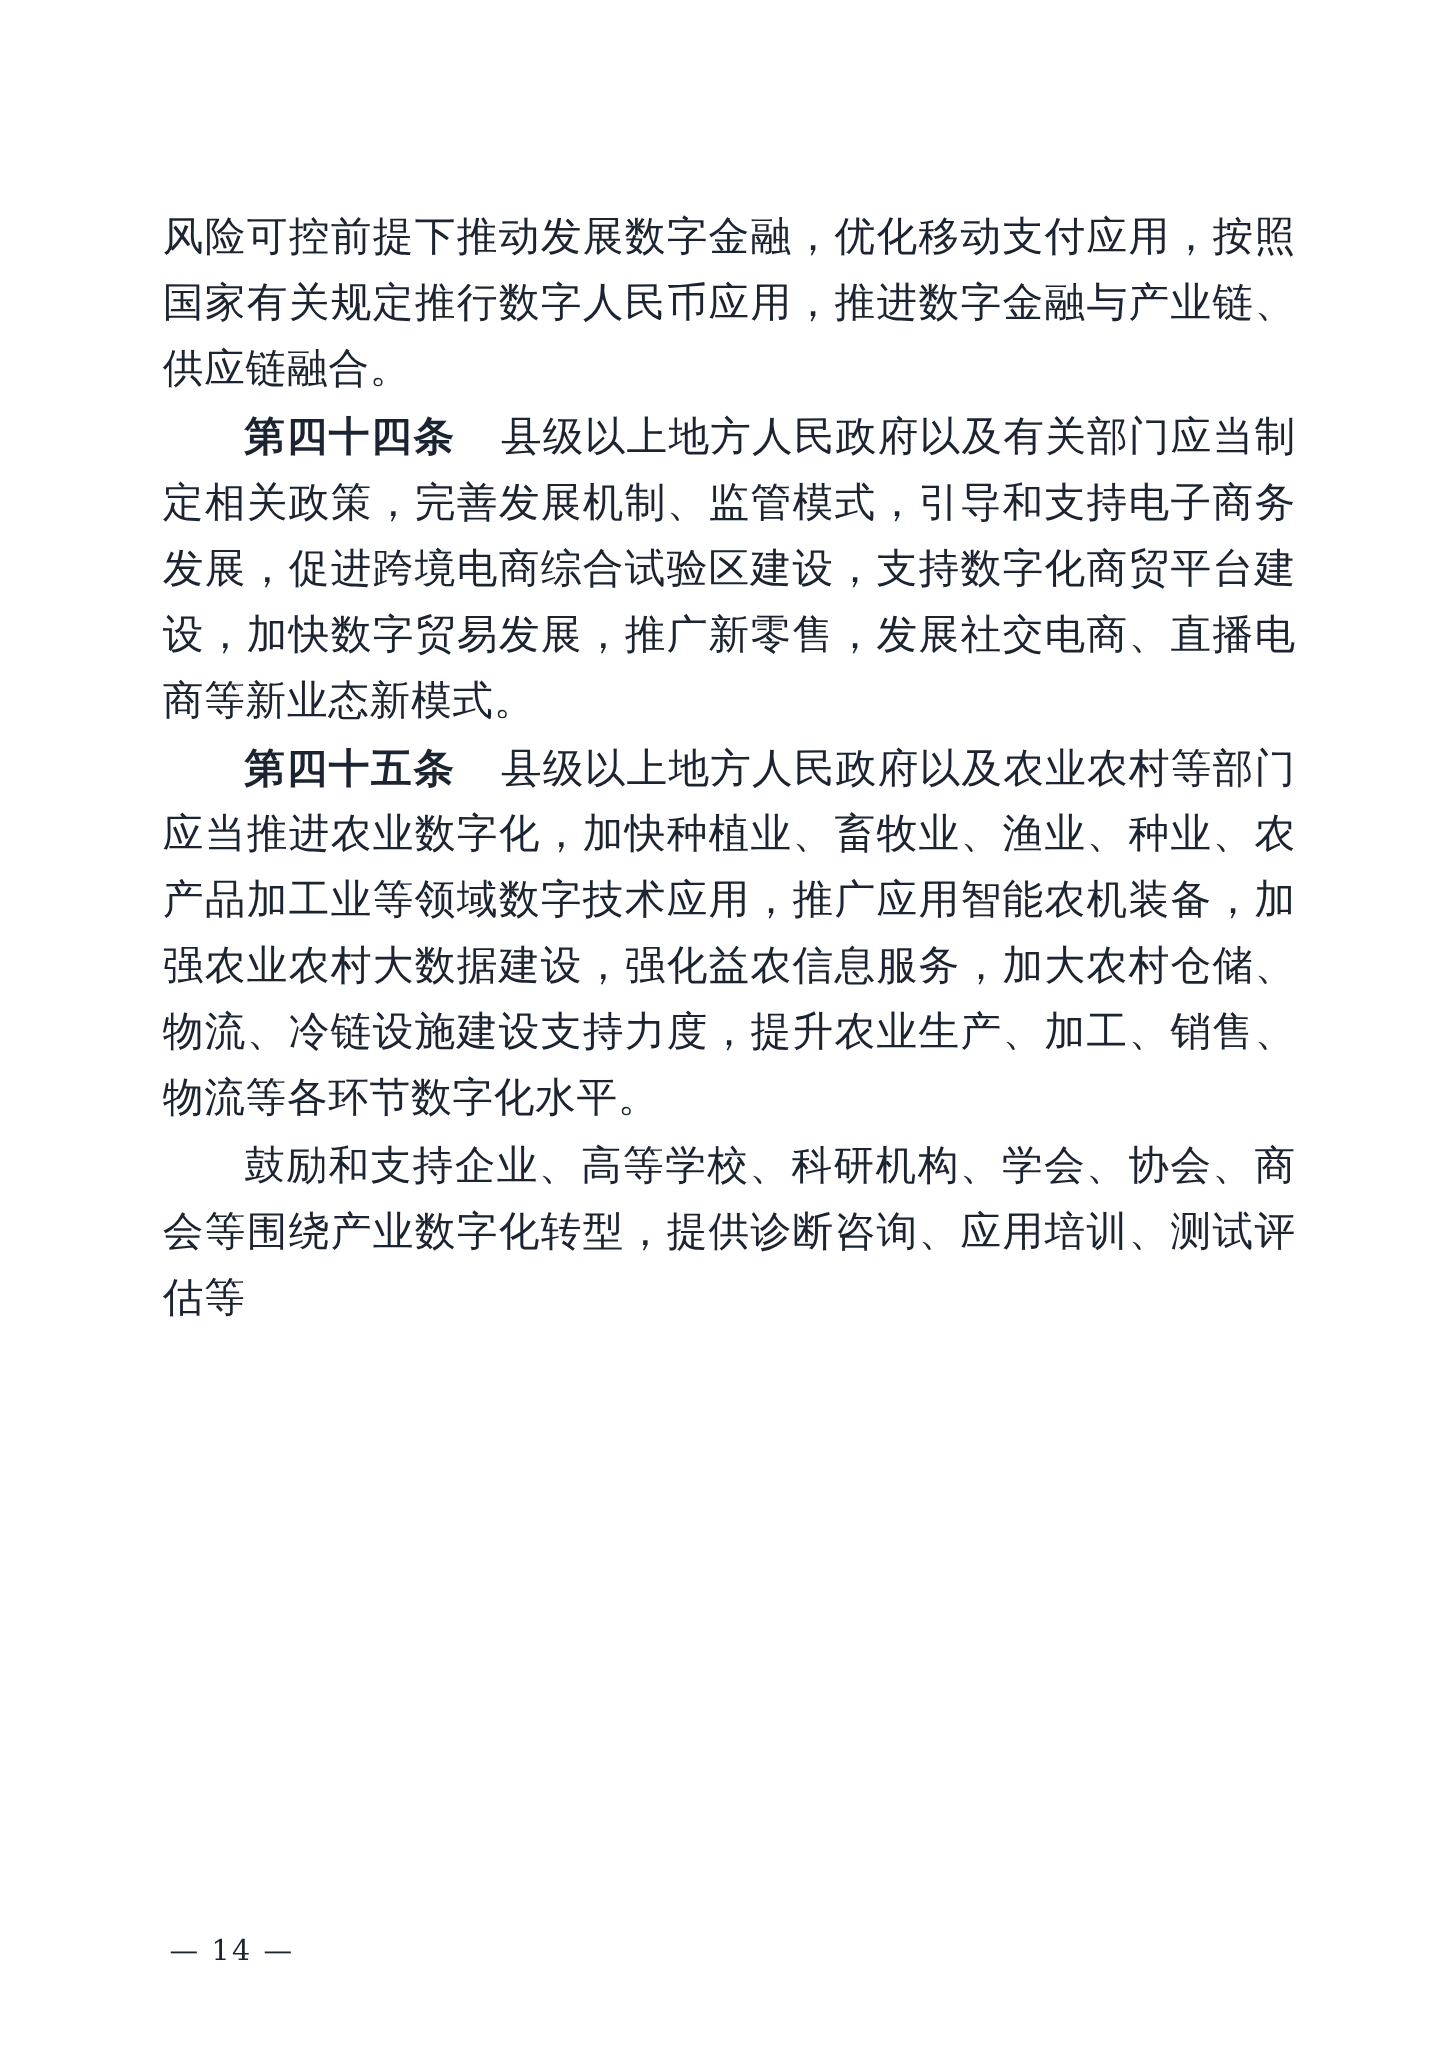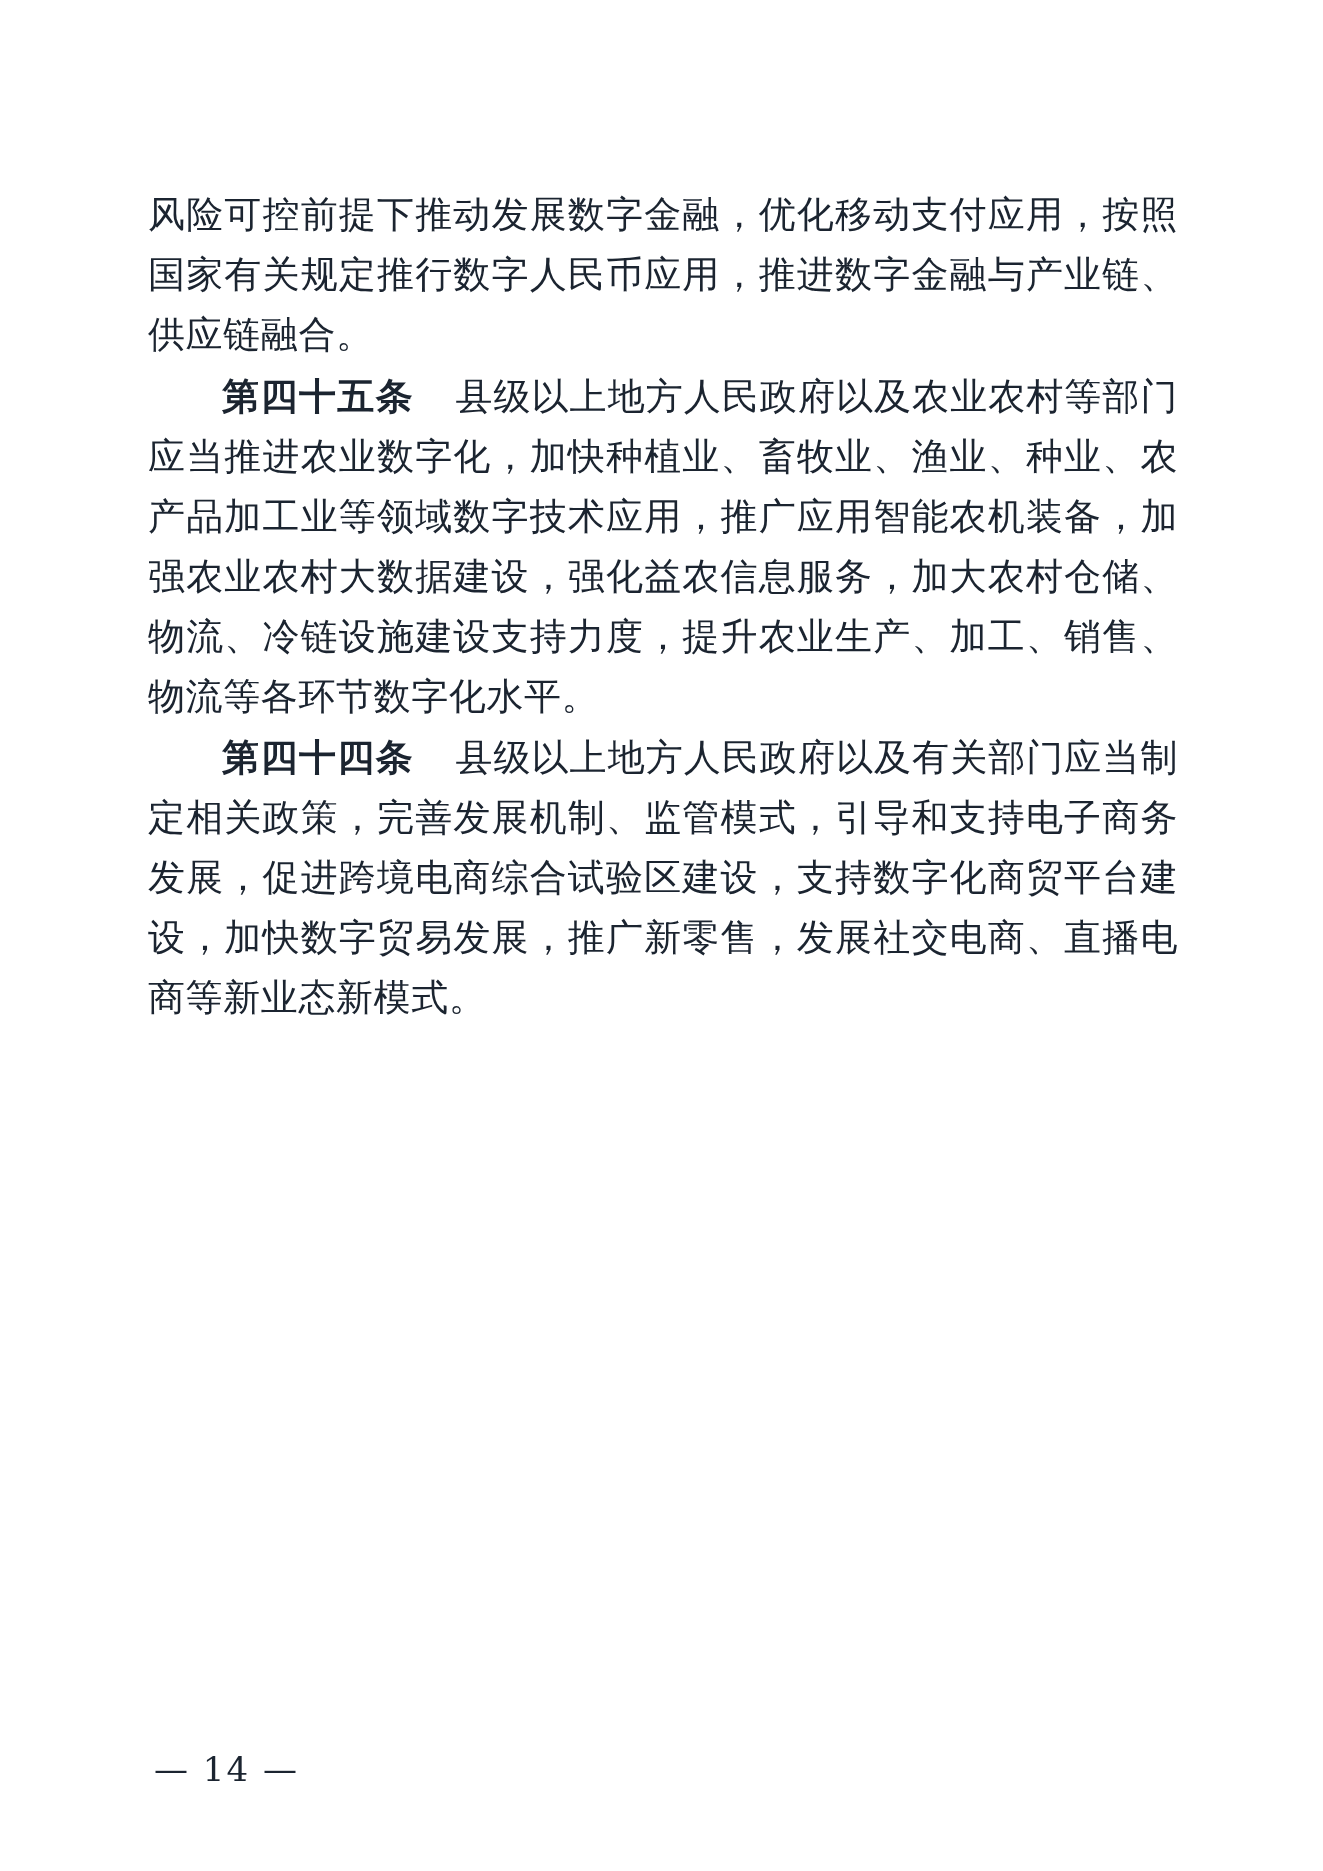--- a/index.html
+++ b/index.html
@@ -50,49 +50,52 @@
   .art-gap {
     display: inline-block;
     width: 1.1em;
   }
   .footer {
     position: absolute;
     left: 148px;
     bottom: 82px;
     width: 1030px;
     text-align: left;
-    font-size: 34px;
+    font-size: 26px;
     letter-spacing: 2px;
     color: #1b2430;
     font-family: "DejaVu Serif", "Liberation Serif", serif;
   }
   .footer .pagenum {
     display: inline-block;
     padding: 0 6px;
   }
 </style>
 </head>
 <body>
 
 <div class="page">
   <div class="body-text">
 
     <p class="para">
       <span>风险可控前提下推动发展数字金融，优化移动支付应用，按照国家有关规定推行数字人民币应用，推进数字金融与产业链、供应链融合。</span>
     </p>
 
     <p class="para indent">
-      <span class="art-label">第四十五条</span><span class="art-gap"></span><span>县级以上地方人民政府以及农业农村等部门应当推进农业数字化，加快种植业、畜牧业、渔业、种业、农产品加工业等领域数字技术应用，推广应用智能农机装备，加强农业农村大数据建设，强化益农信息服务，加大农村仓储、物流、冷链设施建设支持力度，提升农业生产、加工、销售、物流等各环节数字化水平。</span>
+      <span class="art-label">第四十四条</span><span class="art-gap"></span><span>县级以上地方人民政府以及有关部门应当制定相关政策，完善发展机制、监管模式，引导和支持电子商务发展，促进跨境电商综合试验区建设，支持数字化商贸平台建设，加快数字贸易发展，推广新零售，发展社交电商、直播电商等新业态新模式。</span>
     </p>
 
     <p class="para indent">
-      <span class="art-label">第四十四条</span><span class="art-gap"></span><span>县级以上地方人民政府以及有关部门应当制定相关政策，完善发展机制、监管模式，引导和支持电子商务发展，促进跨境电商综合试验区建设，支持数字化商贸平台建设，加快数字贸易发展，推广新零售，发展社交电商、直播电商等新业态新模式。</span>
+      <span class="art-label">第四十五条</span><span class="art-gap"></span><span>县级以上地方人民政府以及农业农村等部门应当推进农业数字化，加快种植业、畜牧业、渔业、种业、农产品加工业等领域数字技术应用，推广应用智能农机装备，加强农业农村大数据建设，强化益农信息服务，加大农村仓储、物流、冷链设施建设支持力度，提升农业生产、加工、销售、物流等各环节数字化水平。</span>
     </p>
 
 
 
+    <p class="para indent">
+      <span>鼓励和支持企业、高等学校、科研机构、学会、协会、商会等围绕产业数字化转型，提供诊断咨询、应用培训、测试评估等</span>
+    </p>
 
   </div>
 
   <div class="footer">
     <span class="pagenum">— 14 —</span>
   </div>
 </div>
 
 </body></html>

